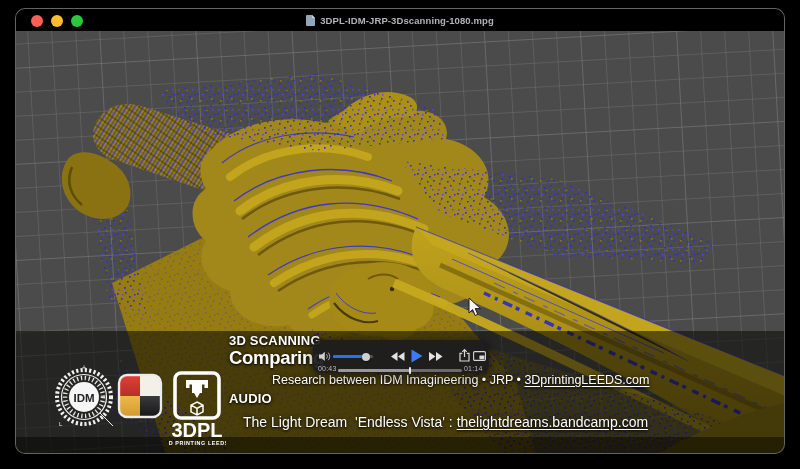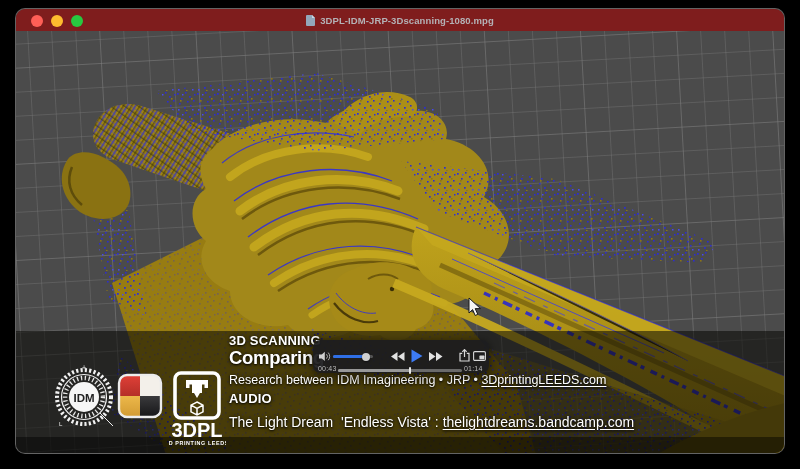--- a/index.html
+++ b/index.html
@@ -1,32 +1,32 @@
 <!DOCTYPE html>
 <html><head>
 <meta charset="utf-8">
 <style>
   html,body{margin:0;padding:0;background:#000;width:800px;height:469px;overflow:hidden;
     font-family:"Liberation Sans", sans-serif;-webkit-font-smoothing:antialiased;}
   .window{position:absolute;left:15px;top:8px;width:770px;height:446px;border-radius:10px;
     overflow:hidden;background:#4b4b4b;border:1px solid rgba(255,255,255,.14);
     box-shadow:0 12px 34px rgba(0,0,0,.65);box-sizing:border-box;}
-  .titlebar{position:relative;height:22px;background:#7f1d1d;border-bottom:1px solid #151515;}
+  .titlebar{position:relative;height:22px;background:#000000;border-bottom:1px solid #151515;}
   .traffic{position:absolute;left:15px;top:5.5px;display:flex;gap:8px;}
   .traffic span{width:12px;height:12px;border-radius:50%;display:block;}
   .win-title{position:absolute;left:0;right:0;top:0;height:22px;display:flex;align-items:center;
     justify-content:center;gap:5px;color:#b4b2b6;font-size:9.5px;font-weight:bold;letter-spacing:.1px;}
   .video{position:absolute;left:0;top:22px;width:770px;height:424px;background:#4b4b4b;}
   .scene{position:absolute;left:0;top:0;}
   
   .lt{position:absolute;left:0;top:0;width:770px;height:424px;z-index:2;color:#fff;}
   .lt .txt{position:absolute;text-shadow:0 1px 2px rgba(0,0,0,.9), 0 0 4px rgba(0,0,0,.55);white-space:pre;}
   .lbl{font-weight:bold;font-size:13px;letter-spacing:.2px;}
   .headline{font-size:18.5px;font-weight:600;letter-spacing:-.3px;}
-  .research{font-size:12.5px;}
+  .research{font-size:12.5px;margin-left:43px;}
   .audioline{font-size:14px;}
   .ulink{text-decoration:underline;text-underline-offset:2px;}
   
   .panel{position:absolute;left:297px;top:309px;width:176px;height:33px;z-index:3;
     background:rgba(29,29,31,.94);border-radius:7px;box-shadow:0 2px 10px rgba(0,0,0,.55);}
   .panel .abs{position:absolute;}
   .volTrack{left:20px;top:15px;width:40px;height:3px;border-radius:2px;background:#565656;}
   .volFill{position:absolute;left:0;top:0;height:3px;border-radius:2px;background:#2f6fe6;}
   .volKnob{position:absolute;top:-2.5px;width:8px;height:8px;border-radius:50%;background:#cfcfcf;
     box-shadow:0 1px 2px rgba(0,0,0,.5);}
@@ -229,21 +229,21 @@
 
       <rect x="0" y="300" width="770" height="124" fill="#060502" opacity=".54"></rect>
       <rect x="0" y="406" width="770" height="18" fill="#000" opacity=".45"></rect>
     </svg>
 
     <div class="lt">
       <div class="txt lbl" style="left:213px;top:302px">3D SCANNING</div>
       <div class="txt headline" style="left:213px;top:316px">Comparing</div>
       <div class="txt research" style="left:213px;top:342px"><span>Research between IDM Imagineering • JRP • </span><span class="ulink">3DprintingLEEDS.com</span></div>
       <div class="txt lbl" style="left:213px;top:360px">AUDIO</div>
-      <div class="txt audioline" style="left:213px;top:383px"><span>The Light Dream  'Endless Vista' : </span><span class="ulink">thelightdreams.bandcamp.com</span></div>
+      <div class="txt audioline" style="left:227px;top:383px"><span>The Light Dream  'Endless Vista' : </span><span class="ulink">thelightdreams.bandcamp.com</span></div>
 
       <svg class="logos" style="left:35px;top:333px" width="66" height="66" viewBox="0 0 66 66">
         <circle cx="33" cy="33" r="27" fill="none" stroke="#f2f2f2" stroke-width="4" stroke-dasharray="2.2 2.2"></circle>
         <circle cx="33" cy="33" r="22.5" fill="none" stroke="#f2f2f2" stroke-width="1.2"></circle>
         <circle cx="33" cy="33" r="19" fill="none" stroke="#f2f2f2" stroke-width="4.5" stroke-dasharray="1.3 2.6" opacity=".95"></circle>
         <circle cx="33" cy="33" r="15" fill="#f6f6f6"></circle>
         <text x="33" y="37.5" text-anchor="middle" font-size="11.5" font-weight="bold" fill="#222" font-family="Liberation Sans, sans-serif">IDM</text>
         <text x="33" y="6" text-anchor="middle" font-size="7" fill="#eee" font-family="Liberation Sans, sans-serif">+</text>
         <text x="8" y="62" font-size="6" fill="#eee" font-family="Liberation Sans, sans-serif">L</text>
         <path d="M49,49 L62,62" stroke="#eee" stroke-width="1"></path>

